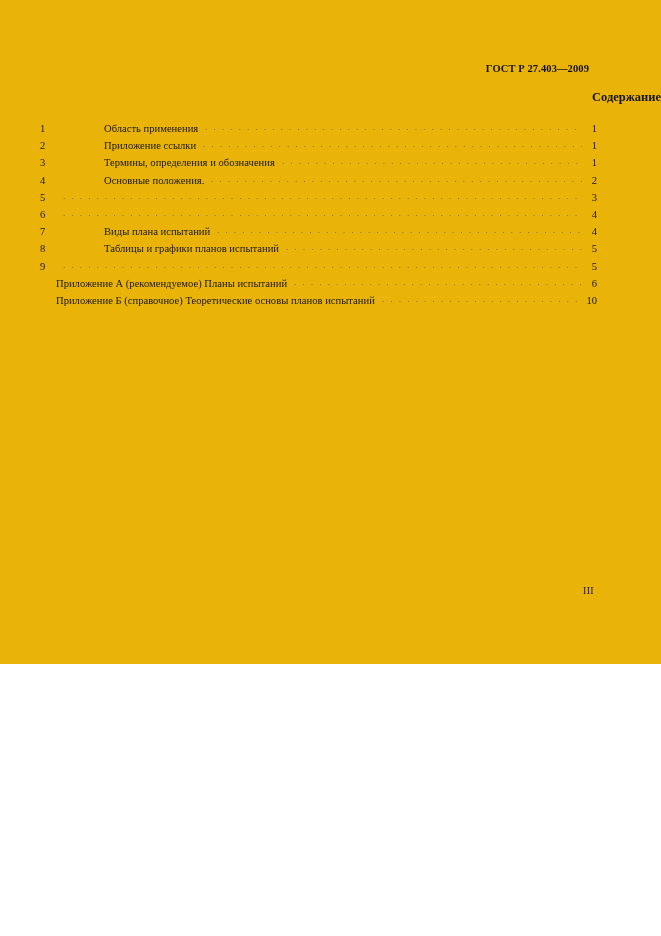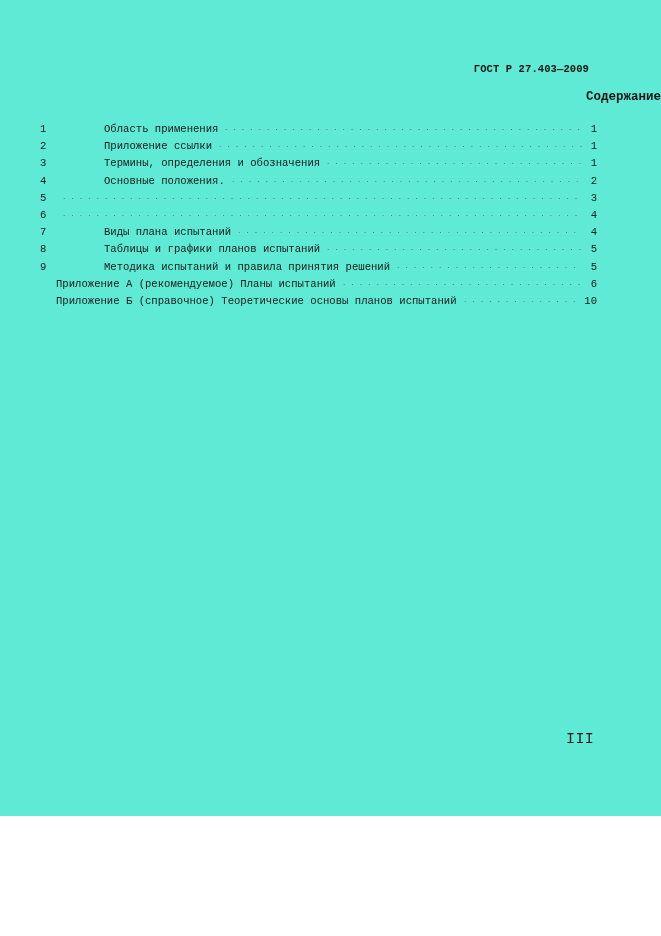--- a/index.html
+++ b/index.html
@@ -4,23 +4,23 @@
 <style>
   html, body {
     margin: 0;
     padding: 0;
     background: #ffffff;
   }
 
   .page {
     position: relative;
     width: 661px;
-    height: 816px;
-    background: #5eead4;
-    font-family: Liberation Mono, monospace;
+    height: 664px;
+    background: #eab308;
+    font-family: Liberation Serif, serif;
     color: #000000;
     overflow: hidden;
   }
 
   
   .doc-header {
     position: absolute;
     top: 63px;
     right: 72px;
     font-size: 10.5px;
@@ -105,21 +105,21 @@
   }
   .toc-entry.appendix .toc-label {
     margin-left: 16px;
   }
 
   
   .folio {
     position: absolute;
     bottom: 68px;
     right: 67px;
-    font-size: 15px;
+    font-size: 10px;
     color: #1a1a1a;
     letter-spacing: 0.3px;
   }
 </style>
 </head>
 <body>
 
 <div class="page">
 
   <div class="doc-header">ГОСТ Р 27.403—2009</div>
@@ -170,21 +170,20 @@
         <span class="toc-page">4</span>
       </div>
       <div class="toc-entry">
         <span class="toc-num">8</span>
         <span class="toc-label">Таблицы и графики планов испытаний</span>
         <span class="toc-leader"></span>
         <span class="toc-page">5</span>
       </div>
       <div class="toc-entry">
         <span class="toc-num">9</span>
-        <span class="toc-label">Методика испытаний и правила принятия решений</span>
         <span class="toc-leader"></span>
         <span class="toc-page">5</span>
       </div>
       <div class="toc-entry appendix">
         <span class="toc-label">Приложение А (рекомендуемое)  Планы испытаний</span>
         <span class="toc-leader"></span>
         <span class="toc-page">6</span>
       </div>
       <div class="toc-entry appendix">
         <span class="toc-label">Приложение Б (справочное)  Теоретические основы планов испытаний</span>

